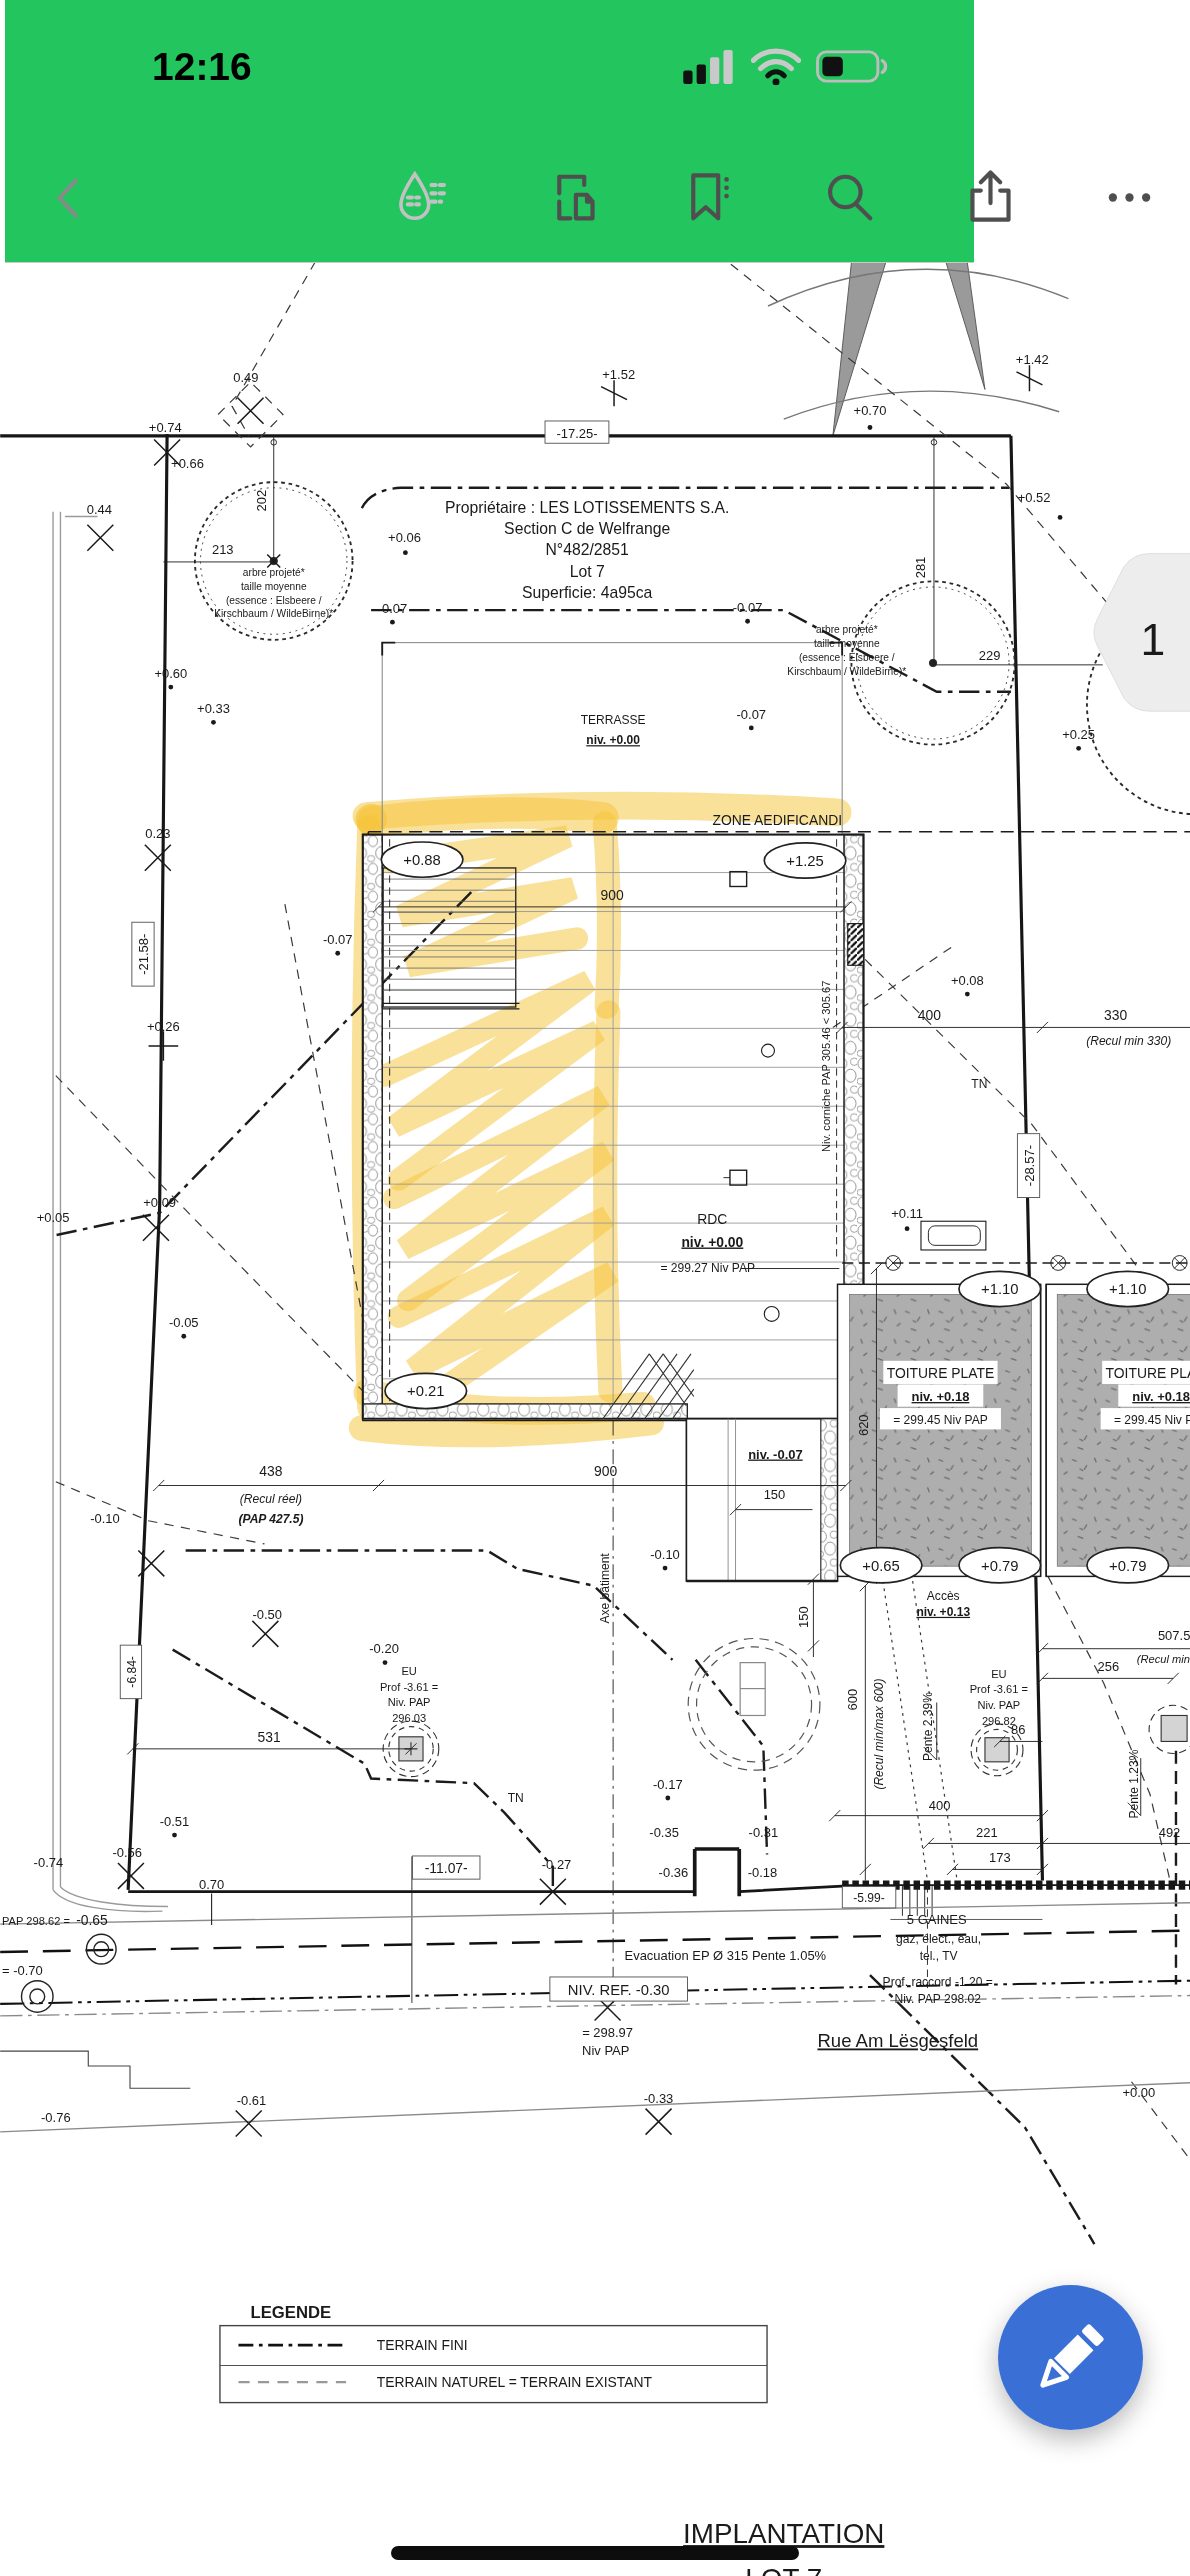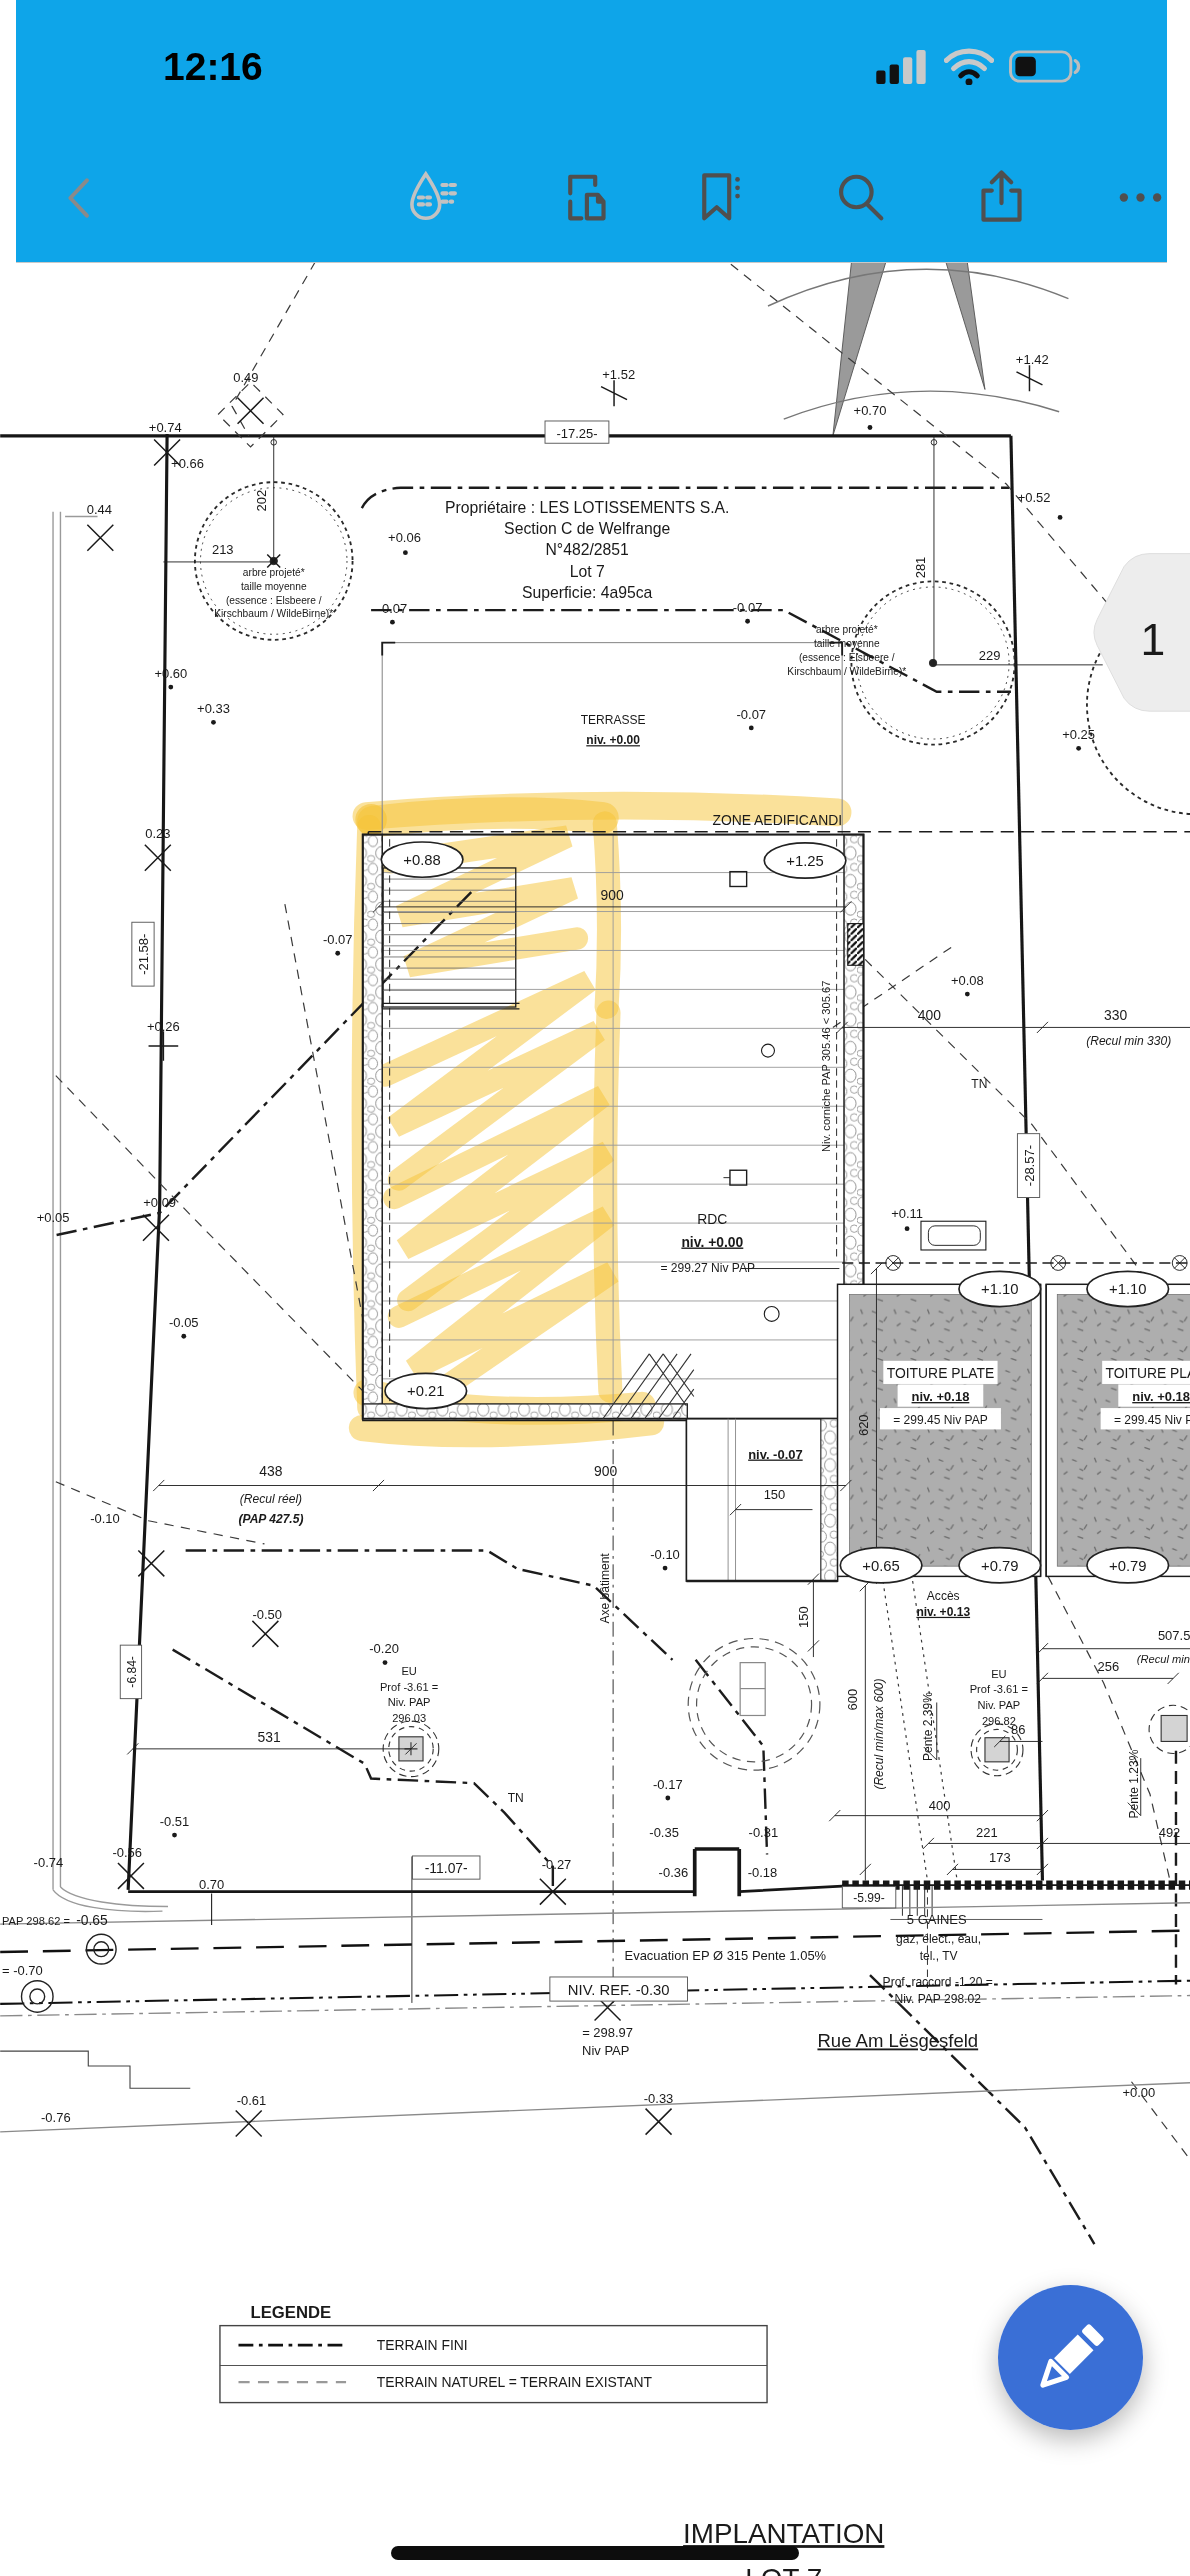--- a/index.html
+++ b/index.html
@@ -1,18 +1,18 @@
 <!DOCTYPE html>
 <html style="font-size:15px"><head>
 <meta charset="utf-8">
 <style>
   html,body{margin:0;padding:0;background:#777;}
   #screen{position:relative;width:1191px;height:2576px;background:#fff;overflow:hidden;
           font-family:"Liberation Sans", sans-serif;}
-  .chrome{position:absolute;left:16px;top:0;width:1151px;height:262px;background:#0ea5e9;z-index:30;
+  .chrome{position:absolute;left:5px;top:0;width:969px;height:262px;background:#22c55e;z-index:30;
           border-bottom:1.9px solid #c9c9c9;}
   .time{position:absolute;left:147px;top:45px;font-size:39px;font-weight:700;color: #000;letter-spacing:0px;}
   .sicons{position:absolute;right:80px;top:48px;display:flex;gap:15px;align-items:center;}
   .tbtn{position:absolute;top:156px;width:70px;height:83px;display:flex;align-items:center;justify-content:center;cursor:pointer;}
   #fab{position:absolute;left:998px;top:2285px;width:145px;height:145px;border-radius:50%;
        display:flex;align-items:center;justify-content:center;z-index:40;
        box-shadow:0 9.3px 26px rgba(0,0,0,.28);cursor:pointer;}
   #home-indicator{position:absolute;left:391px;top:2546px;width:408px;height:14px;border-radius:7.4px;background:#0d0d0d;z-index:50;}
   svg text{fill:#1a1a1a;}
 </style>

